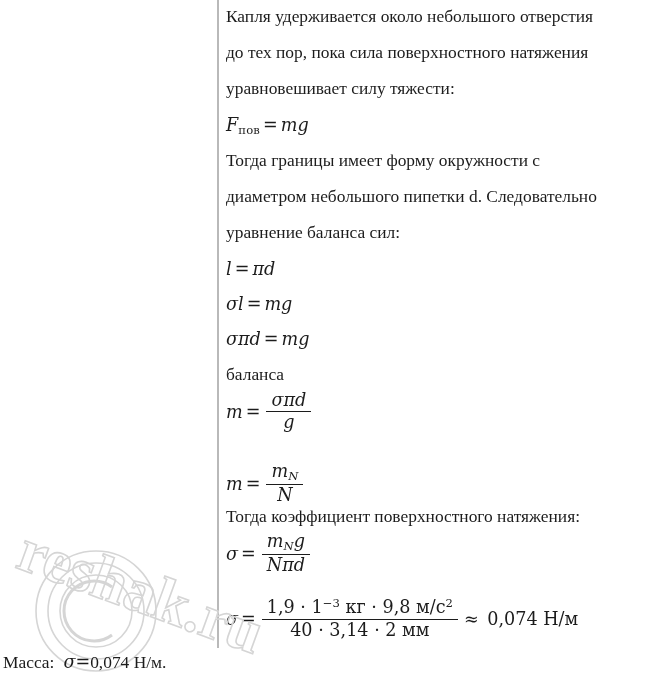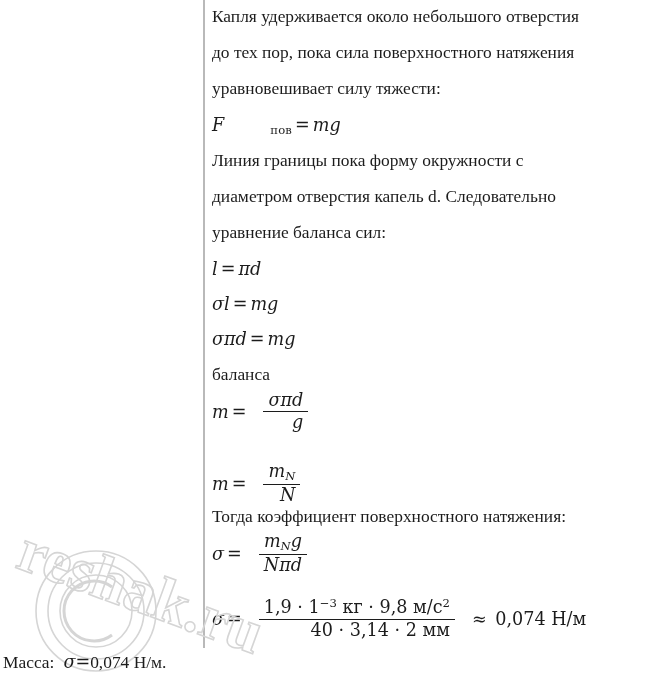--- a/index.html
+++ b/index.html
@@ -13,21 +13,21 @@
     position: relative;
     overflow: hidden;
     font-family: "Liberation Serif", "DejaVu Serif", serif;
     color: #1c1c1c;
     -webkit-font-smoothing: antialiased;
   }
 
   
   #solution-column {
     position: absolute;
-    left: 203px;
+    left: 217px;
     top: 0;
     width: 392px;
     height: 648px;
     border-left: 2px solid #b9b9b9;
     box-sizing: border-box;
     padding-left: 7px;
   }
 
   .line {
     position: absolute;
@@ -46,39 +46,38 @@
   }
   .math .up { font-style: normal; }
   .math .sym { font-style: italic; }
   .math .op  { font-style: normal; padding: 0 3px; }
 
   sub.sb {
     font-size: 0.66em;
     font-style: normal;
     vertical-align: -0.28em;
     letter-spacing: .2px;
-    margin-left: 46px;
   }
   sub.sbi {
     font-size: 0.66em;
     font-style: italic;
     vertical-align: -0.28em;
   }
   sup.sp {
     font-size: 0.66em;
     font-style: normal;
     vertical-align: 0.52em;
   }
 
   
   .frac {
     display: inline-block;
     vertical-align: middle;
-    text-align: right;
-    margin: 0 14px;
+    text-align: center;
+    margin: 0 3px;
     position: relative;
     top: -0.07em;
   }
   .frac > .num {
     display: block;
     padding: 0 5px 1px 5px;
     border-bottom: 1.4px solid #1c1c1c;
     line-height: 1.12;
   }
   .frac > .den {
@@ -117,22 +116,22 @@
 
   <div class="line prose" style="top:8px">Капля удерживается около небольшого отверстия</div>
   <div class="line prose" style="top:44px">до тех пор, пока сила поверхностного натяжения</div>
 
   <div class="line prose" style="top:80px">уравновешивает силу тяжести:</div>
 
   <div class="line math" style="top:117px">
     <span class="sym">F</span><sub class="sb">пов</sub><span class="op">=</span><span class="sym">m</span><span class="sym">g</span>
   </div>
 
-  <div class="line prose" style="top:152px">Линия границы пока форму окружности с</div>
-  <div class="line prose" style="top:188px">диаметром отверстия капель d. Следовательно</div>
+  <div class="line prose" style="top:152px">Тогда границы имеет форму окружности с</div>
+  <div class="line prose" style="top:188px">диаметром небольшого пипетки d. Следовательно</div>
   <div class="line prose" style="top:224px">уравнение баланса сил:</div>
 
   <div class="line math" style="top:261px">
     <span class="sym">l</span><span class="op">=</span><span class="sym">π</span><span class="sym">d</span>
   </div>
 
   <div class="line math" style="top:296px">
     <span class="sym">σ</span><span class="sym">l</span><span class="op">=</span><span class="sym">m</span><span class="sym">g</span>
   </div>
 

